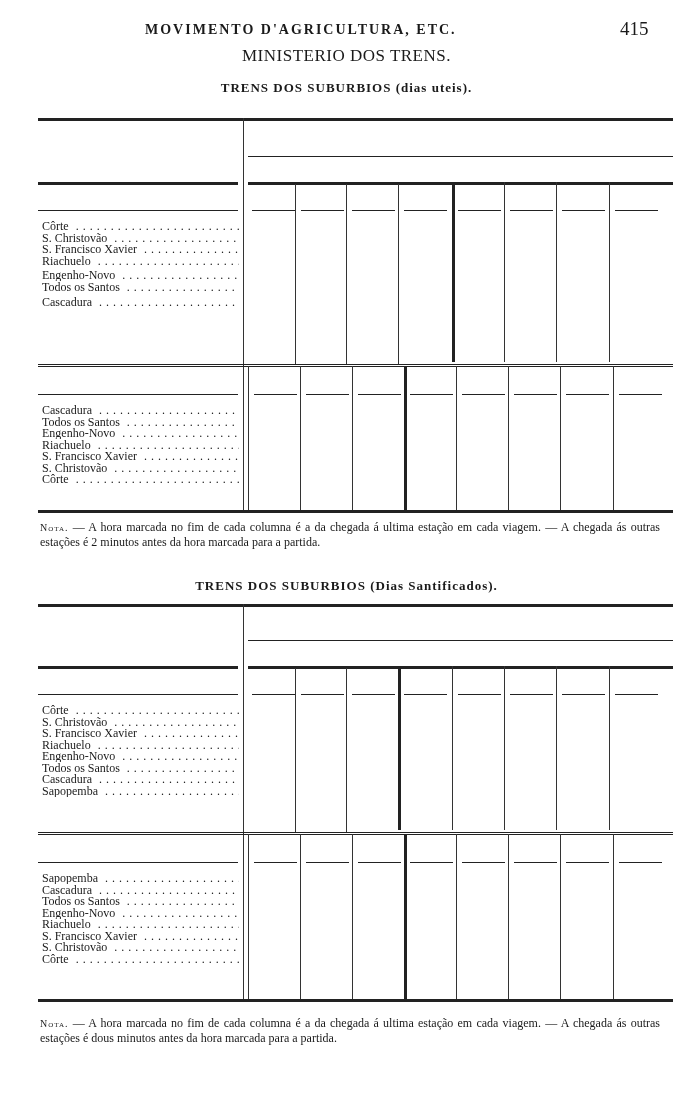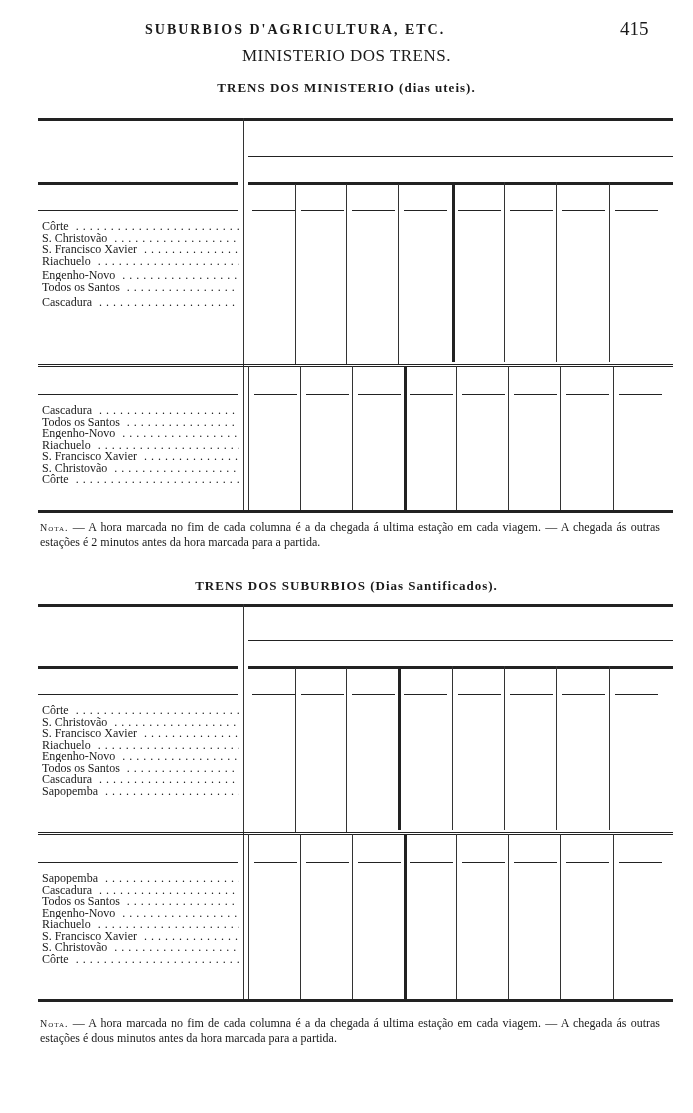--- a/index.html
+++ b/index.html
@@ -28,24 +28,24 @@
     .station { position: absolute; font-size: 12px; line-height: 12px; white-space: nowrap; overflow: hidden; }
     .station .dots { letter-spacing: 4px; }
     .time { position: absolute; font-size: 12px; line-height: 12px; text-align: right; white-space: nowrap; }
     .smallcaps { font-variant: small-caps; font-size: 10px; letter-spacing: 1px; }
     .italic { font-style: italic; }
     .note { position: absolute; left: 40px; width: 620px; font-size: 12px; line-height: 15px; text-align: justify; }
   </style>
 </head>
 <body>
 
-<div class="abs running-head">SUBURBIOS D'AGRICULTURA, ETC.</div>
+<div class="abs running-head">MOVIMENTO D'AGRICULTURA, ETC.</div>
 <div class="abs page-num">415</div>
 <div class="abs main-title">MINISTERIO DOS TRENS.</div>
-<div class="abs sub-title" style="top:80px">TRENS DOS MINISTERIO (dias uteis).</div>
+<div class="abs sub-title" style="top:80px">TRENS DOS SUBURBIOS (dias uteis).</div>
 
 <div id="t1" class="tbl" style="top:118px;height:400px">
     <div class="rule thick" style="left:0;top:0;width:635px"></div>
     <div class="cell hdr" style="left:0;top:30px;width:205px;text-align:center;font-size:14px"></div>
     <div class="cell" style="left:205px;top:10px;width:430px;text-align:center;font-weight:bold;font-size:14px;letter-spacing:1px"></div>
     <div class="rule" style="left:210px;top:38px;width:425px"></div>
     <div class="cell italic" style="left:205px;top:44px;width:211px;text-align:center"></div>
     <div class="cell italic" style="left:416px;top:44px;width:219px;text-align:center"></div>
     <div class="rule thick" style="left:0;top:64px;width:200px"></div>
     <div class="rule thick" style="left:210px;top:64px;width:425px"></div>

